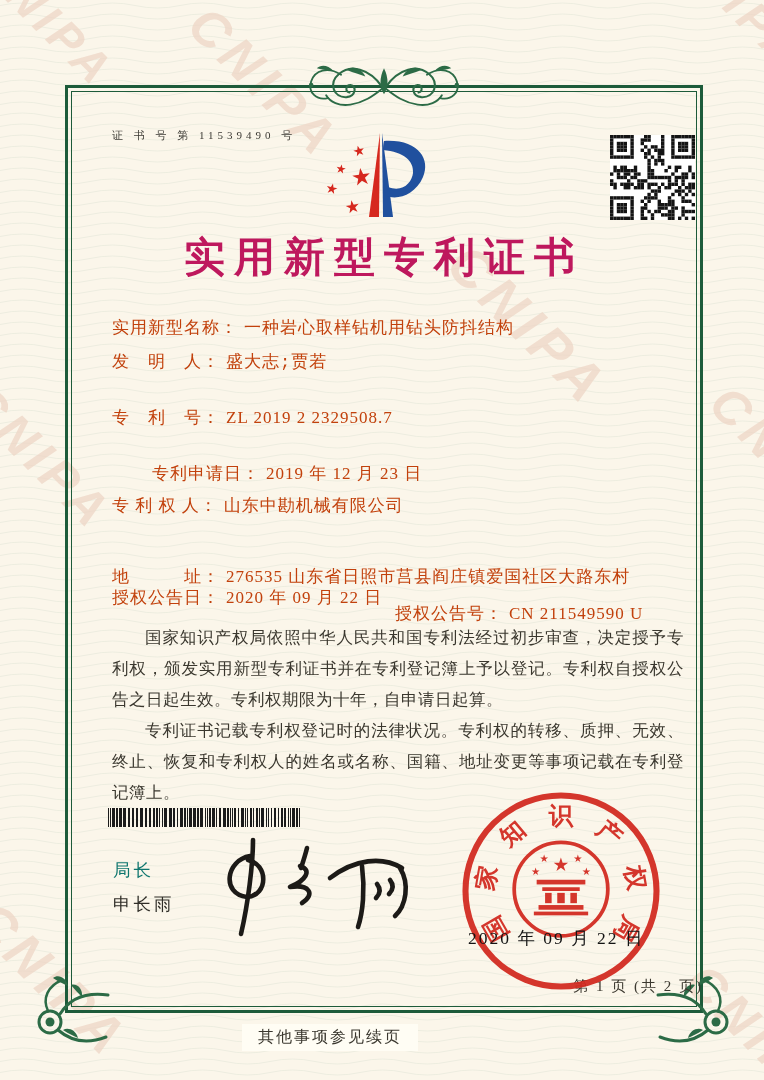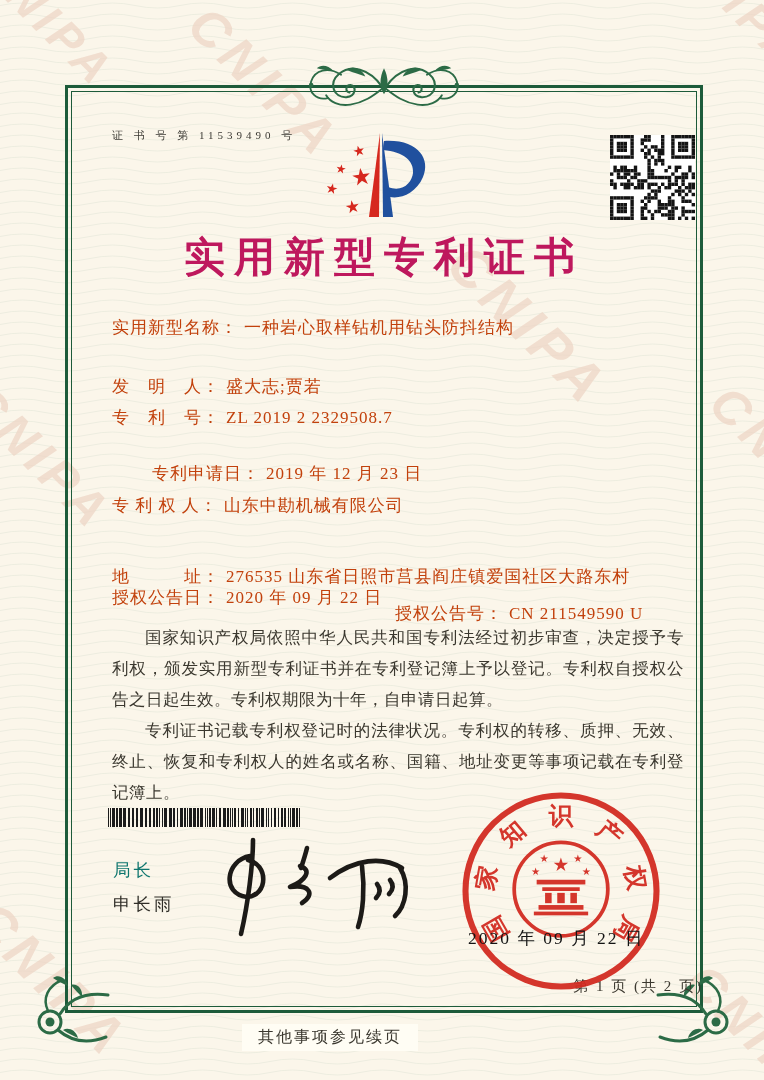--- a/index.html
+++ b/index.html
@@ -56,21 +56,21 @@
   #logo{position:absolute;left:318px;top:114px;z-index:4;}
   #qr{position:absolute;left:610px;top:135px;z-index:4;background:#fff;}
   .title{
     position:absolute;left:65px;top:230px;width:638px;z-index:4;
     text-align:center;font-size:41px;font-weight:600;
     letter-spacing:9px;color:#be185d;margin:0;
   }
   
   .row{position:absolute;left:112px;z-index:4;font-size:17px;color:#c2410c;letter-spacing:1px;white-space:nowrap;}
   .row .lab{margin-right:6px;}
-  .r0{top:316px;} .r1{top:375px;} .r2{top:406px;} .r3{top:462px;margin-left:40px;} .r4{top:494px;} .r5{top:565px;} .r6{top:586px;}
+  .r0{top:316px;} .r1{top:350px;font-family:Liberation Mono, monospace;} .r2{top:406px;} .r3{top:462px;margin-left:40px;} .r4{top:494px;} .r5{top:565px;} .r6{top:586px;}
   .grant-no{position:absolute;left:283px;top:16px;}
   
   .paras{
     position:absolute;left:112px;top:622px;width:572px;z-index:4;
     font-size:16.5px;line-height:31px;color:#3a372e;letter-spacing:.5px;text-align:justify;
   }
   .paras p{margin:0;text-indent:2em;}
   #barcode{position:absolute;left:108px;top:808px;z-index:4;}
   .signer-title{position:absolute;left:113px;top:858px;z-index:4;font-size:17.5px;letter-spacing:3px;color:#0f766e;}
   .signer-name{position:absolute;left:113px;top:892px;z-index:4;font-size:17.5px;letter-spacing:3px;color:#2f2d27;}

